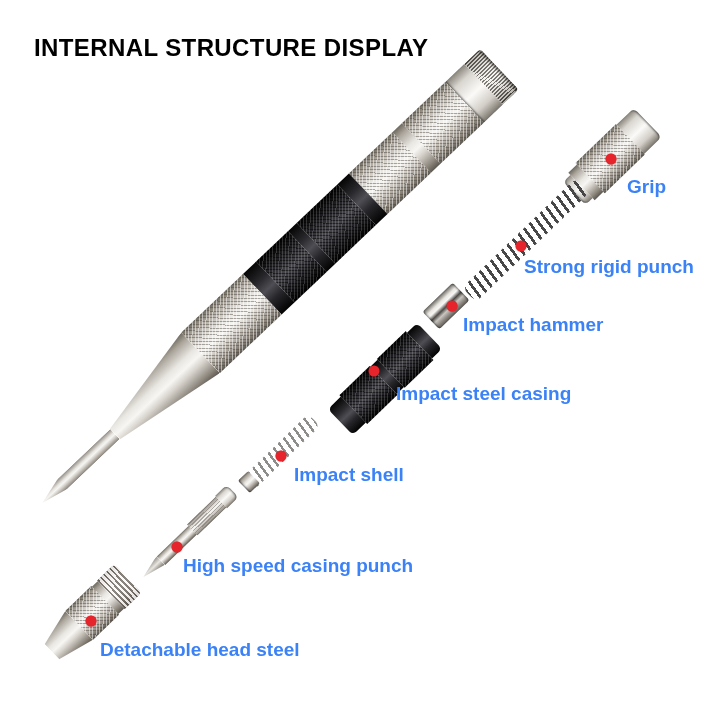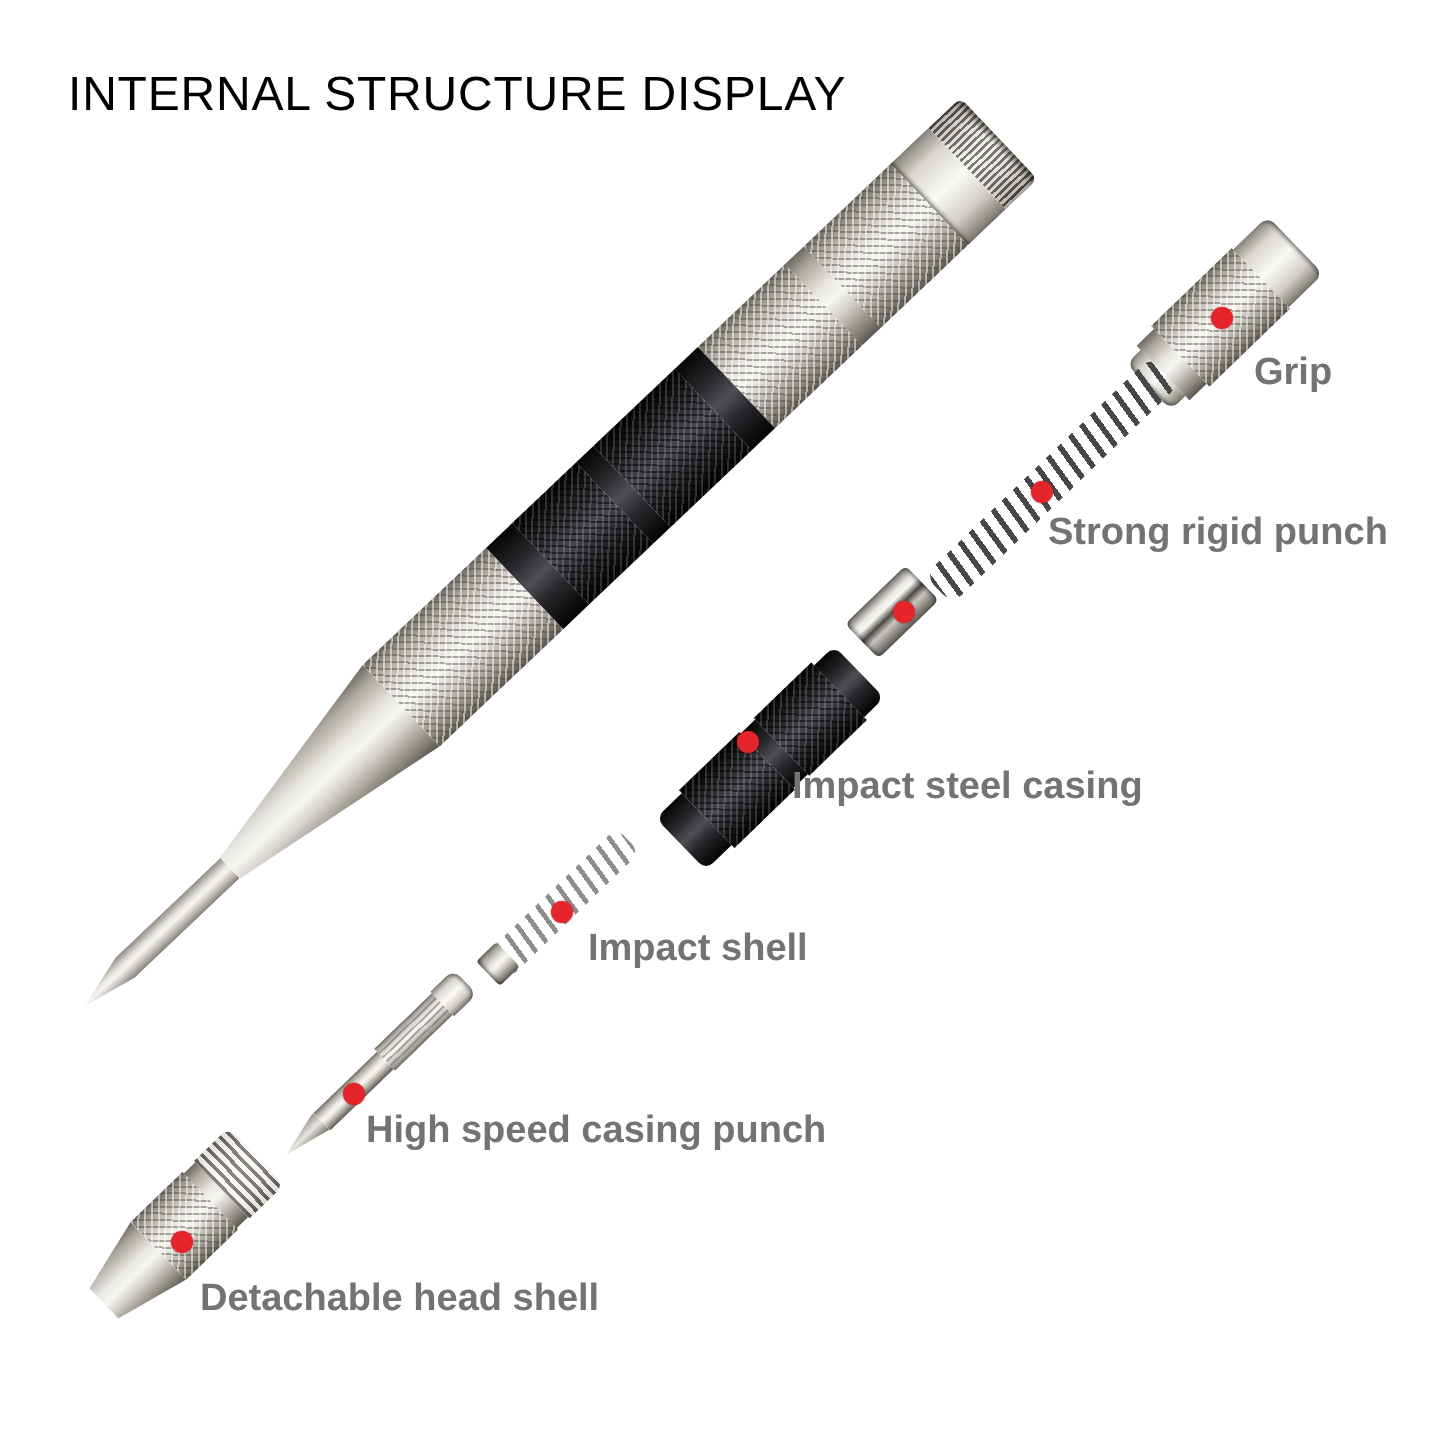--- a/index.html
+++ b/index.html
@@ -2,24 +2,24 @@
 <html><head>
 <meta charset="utf-8">
 <style>
   html,body{margin:0;padding:0;background:#fff;}
   #stage{
     position:relative;width:720px;height:720px;background:#ffffff;overflow:hidden;
     font-family:"Liberation Sans",sans-serif;
   }
   .title{
     position:absolute;left:34px;top:34px;
-    font-size:24px;font-weight:normal;letter-spacing:.4px;color:#000;white-space:nowrap;
+    font-size:24px;font-weight:bold;letter-spacing:.4px;color:#000;white-space:nowrap;
   }
   .lbl{
-    position:absolute;font-size:19px;font-weight:bold;color:#737373;white-space:nowrap;
+    position:absolute;font-size:19px;font-weight:bold;color:#3b82f6;white-space:nowrap;
   }
   .dot{
     position:absolute;width:11px;height:11px;border-radius:50%;
     transform:translate(-50%,-50%);box-shadow:0 0 1px rgba(120,0,0,.6);
   }
   .part{
     position:absolute;display:flex;flex-direction:column;align-items:center;
     transform:translate(-50%,-50%) rotate(var(--rot,46deg));
   }
   .part > *{flex:none;}
@@ -124,18 +124,19 @@
   <span class="dot" style="left: 611px; top: 159px; background: rgb(229, 36, 43);"></span>
   <span class="dot" style="left: 521px; top: 246px; background: rgb(229, 36, 43);"></span>
   <span class="dot" style="left: 452px; top: 306px; background: rgb(229, 36, 43);"></span>
   <span class="dot" style="left: 374px; top: 371px; background: rgb(229, 36, 43);"></span>
   <span class="dot" style="left: 281px; top: 456px; background: rgb(229, 36, 43);"></span>
   <span class="dot" style="left: 177px; top: 547px; background: rgb(229, 36, 43);"></span>
   <span class="dot" style="left: 91px; top: 621px; background: rgb(229, 36, 43);"></span>
 
   <div class="lbl" style="left:627px;top:176px">Grip</div>
   <div class="lbl" style="left:524px;top:256px">Strong rigid punch</div>
+  <div class="lbl" style="left:463px;top:314px">Impact hammer</div>
   <div class="lbl" style="left:396px;top:383px">Impact steel casing</div>
   <div class="lbl" style="left:294px;top:464px">Impact shell</div>
   <div class="lbl" style="left:183px;top:555px">High speed casing punch</div>
-  <div class="lbl" style="left:100px;top:639px">Detachable head shell</div>
+  <div class="lbl" style="left:100px;top:639px">Detachable head steel</div>
 
 </div>
 
 </body></html>

